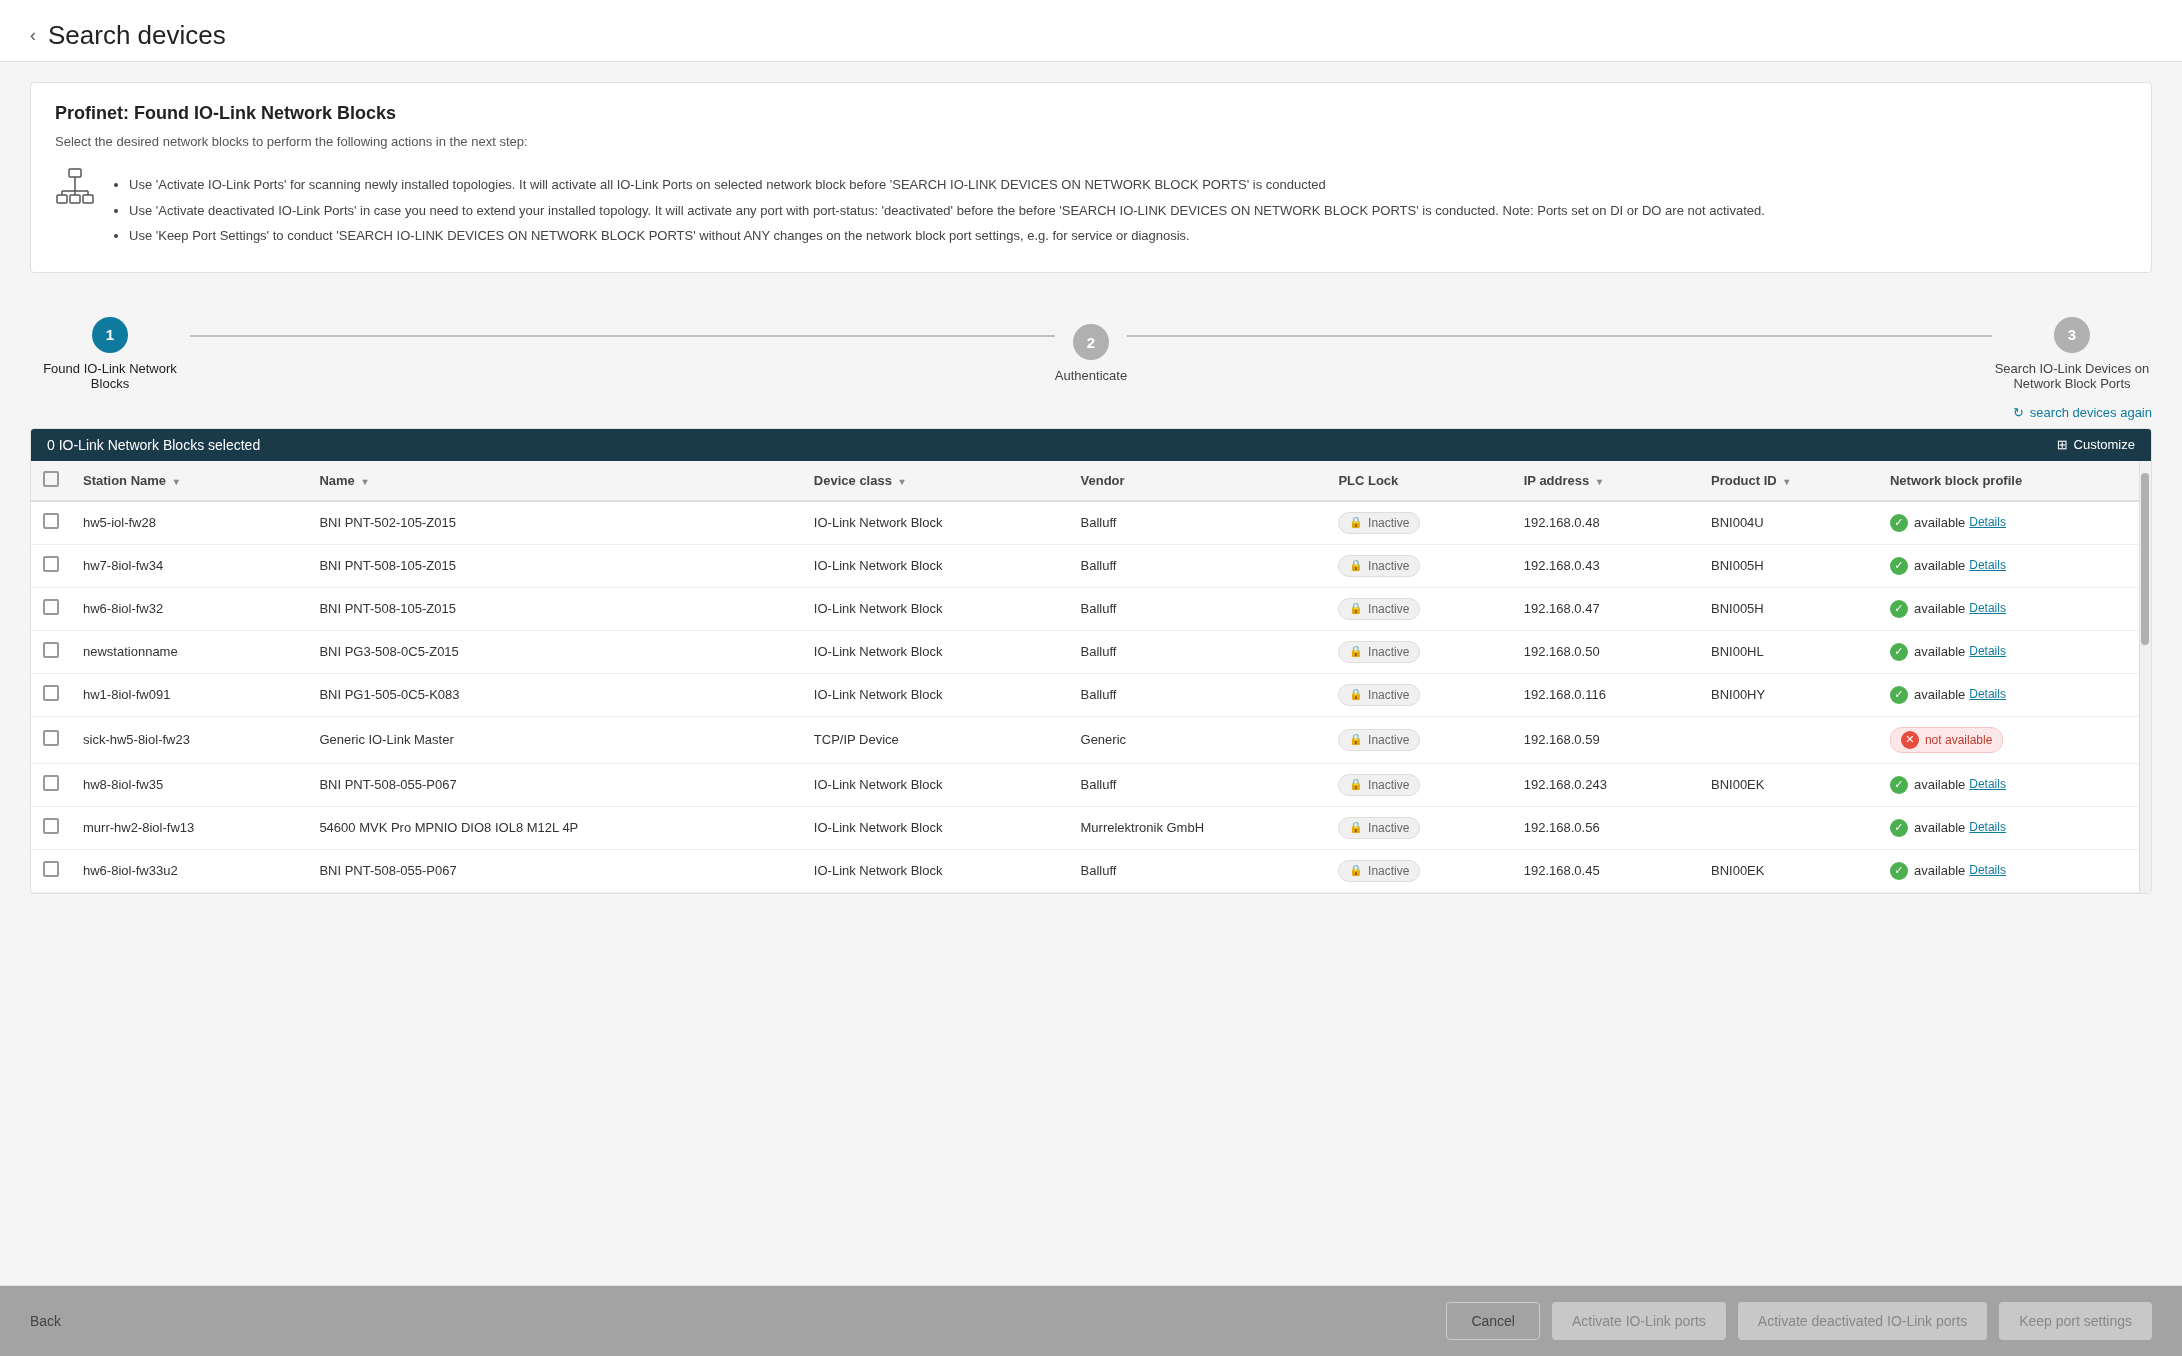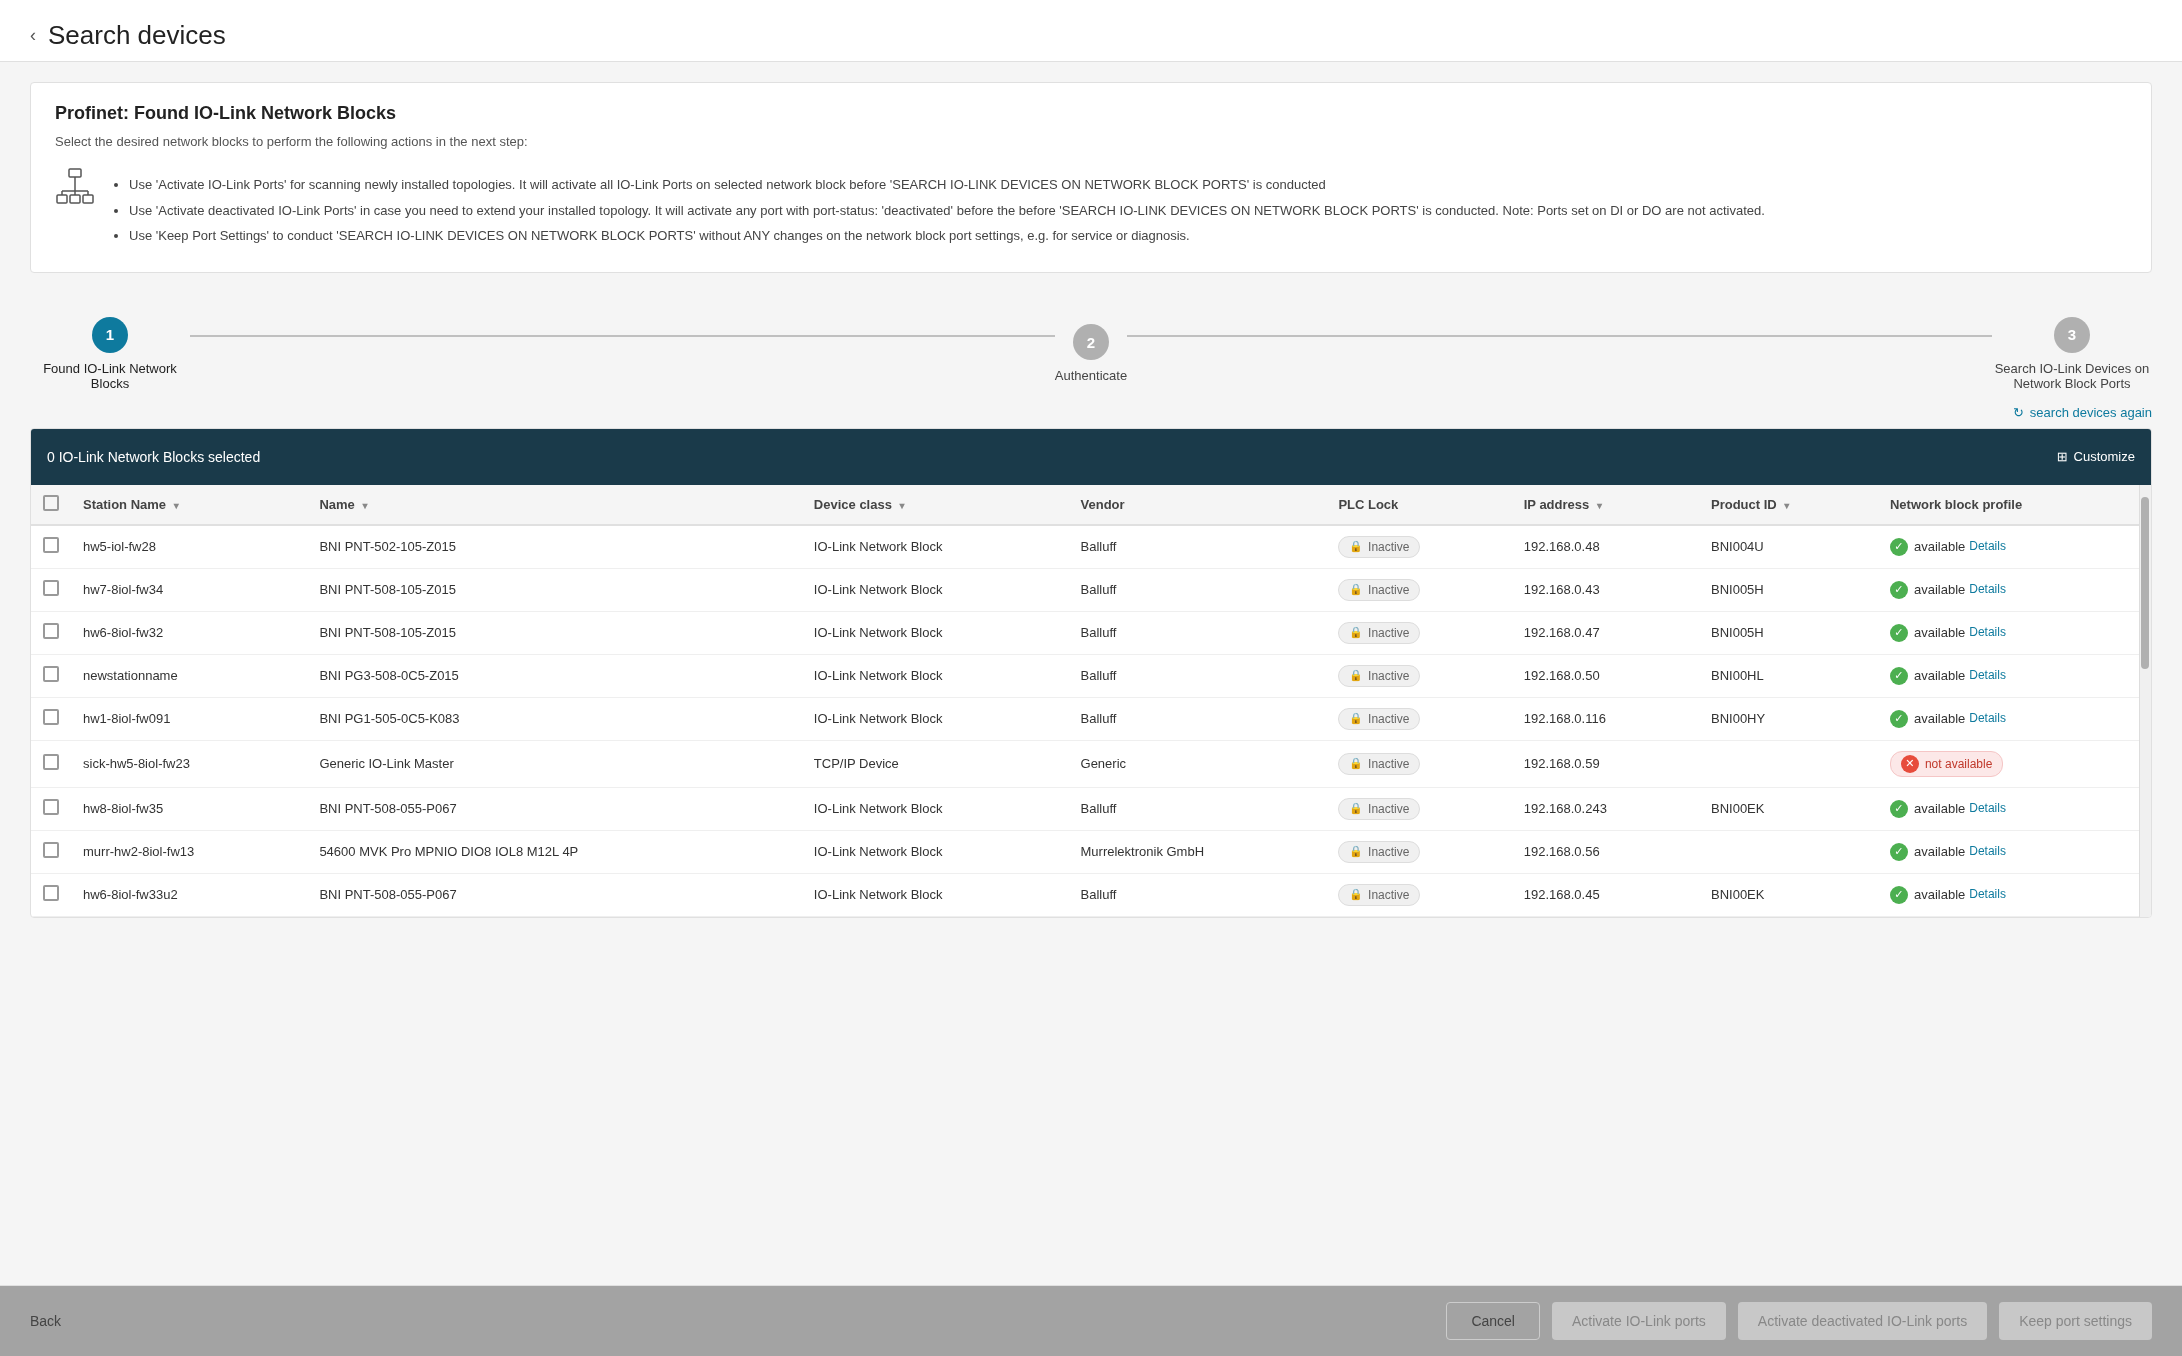--- a/index.html
+++ b/index.html
@@ -29,40 +29,40 @@
     .step-circle.inactive { background: #b0b0b0; color: #fff; }
     .step-label { font-size: 13px; color: #444; margin-top: 8px; text-align: center; max-width: 160px; }
     .step-label.active { color: #222; font-weight: 400; }
     .step-connector { flex: 1; height: 2px; background: #c0c0c0; margin: 0 0; position: relative; top: -18px; }
     
     .search-again-row { display: flex; justify-content: flex-end; align-items: center; padding: 4px 0 8px 0; }
     .search-again-link { display: flex; align-items: center; gap: 6px; color: #0e7a9e; font-size: 13px; cursor: pointer; text-decoration: none; }
     
     .table-container { background: #fff; border: 1px solid #e0e0e0; border-radius: 4px; overflow: hidden; }
     
-    .table-header-bar { background: #1a3a4a; color: #fff; padding: 20px 16px; display: flex; align-items: center; justify-content: space-between; }
+    .table-header-bar { background: #1a3a4a; color: #fff; padding: 8px 16px; display: flex; align-items: center; justify-content: space-between; }
     .table-header-bar-title { font-size: 14px; font-weight: 500; }
     .customize-btn { display: flex; align-items: center; gap: 6px; color: #fff; font-size: 13px; cursor: pointer; border: none; background: transparent; }
     
     .data-table { width: 100%; border-collapse: collapse; }
     .data-table th { background: #f5f5f5; border-bottom: 2px solid #e0e0e0; padding: 10px 12px; text-align: left; font-size: 13px; font-weight: 600; color: #444; white-space: nowrap; }
     .data-table th .sort-arrow { font-size: 10px; color: #888; margin-left: 4px; }
     .data-table td { padding: 10px 12px; border-bottom: 1px solid #efefef; font-size: 13px; color: #333; vertical-align: middle; }
     .checkbox-cell { width: 36px; }
     
     .checkbox { width: 16px; height: 16px; border: 2px solid #999; border-radius: 2px; cursor: pointer; display: inline-block; }
     
     .plc-lock-badge { display: inline-flex; align-items: center; gap: 5px; background: #f0f0f0; border: 1px solid #ddd; border-radius: 12px; padding: 3px 10px; font-size: 12px; color: #666; }
     .lock-icon { font-size: 11px; }
     
     .available-badge { display: inline-flex; align-items: center; gap: 6px; }
     .check-circle { display: inline-flex; align-items: center; justify-content: center; width: 18px; height: 18px; background: #4caf50; border-radius: 50%; color: #fff; font-size: 11px; }
     .not-available-badge { display: inline-flex; align-items: center; gap: 6px; background: #fce8e8; border: 1px solid #f5c6c6; border-radius: 12px; padding: 3px 10px; font-size: 12px; color: #c0392b; }
     .x-circle { display: inline-flex; align-items: center; justify-content: center; width: 18px; height: 18px; background: #e74c3c; border-radius: 50%; color: #fff; font-size: 11px; }
-    .details-link { color: #0e7a9e; font-size: 12px; cursor: pointer; margin-left: 4px; }
+    .details-link { color: #0e7a9e; font-size: 12px; cursor: pointer; text-decoration: underline; margin-left: 4px; }
     
     .footer { display: flex; align-items: center; justify-content: space-between; padding: 16px 30px; background: #a3a3a3; border-top: 1px solid #e0e0e0; }
     .footer-left { }
     .back-btn { background: transparent; border: none; color: #444; font-size: 14px; cursor: pointer; padding: 8px 0; }
     .footer-right { display: flex; gap: 12px; padding-left: 40px; }
     .cancel-btn { background: transparent; border: 1px solid #ccc; color: #444; font-size: 14px; cursor: pointer; padding: 10px 24px; border-radius: 4px; }
     .action-btn { background: #c8c8c8; border: none; color: #888; font-size: 14px; cursor: not-allowed; padding: 10px 20px; border-radius: 4px; }
     
     .table-wrapper { position: relative; overflow: hidden; }
     .scroll-bar { position: absolute; right: 0; top: 0; bottom: 0; width: 12px; background: #f0f0f0; border-left: 1px solid #ddd; }

